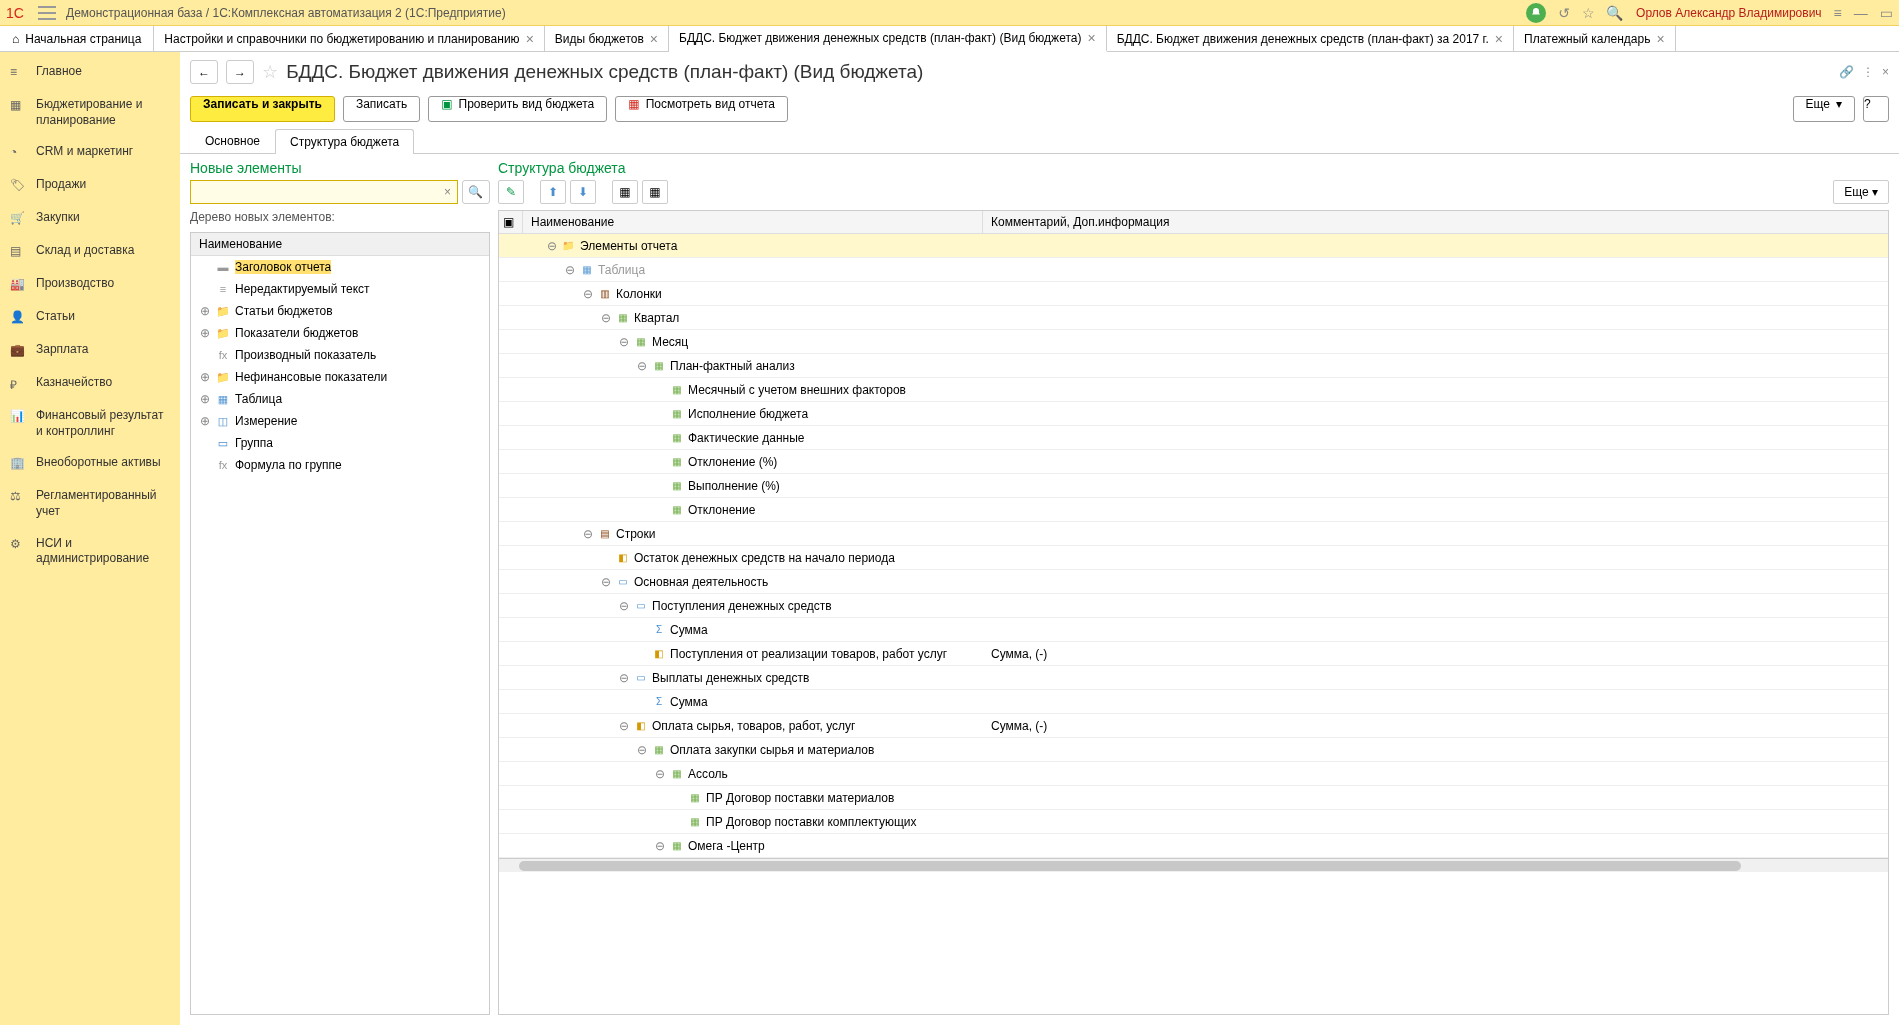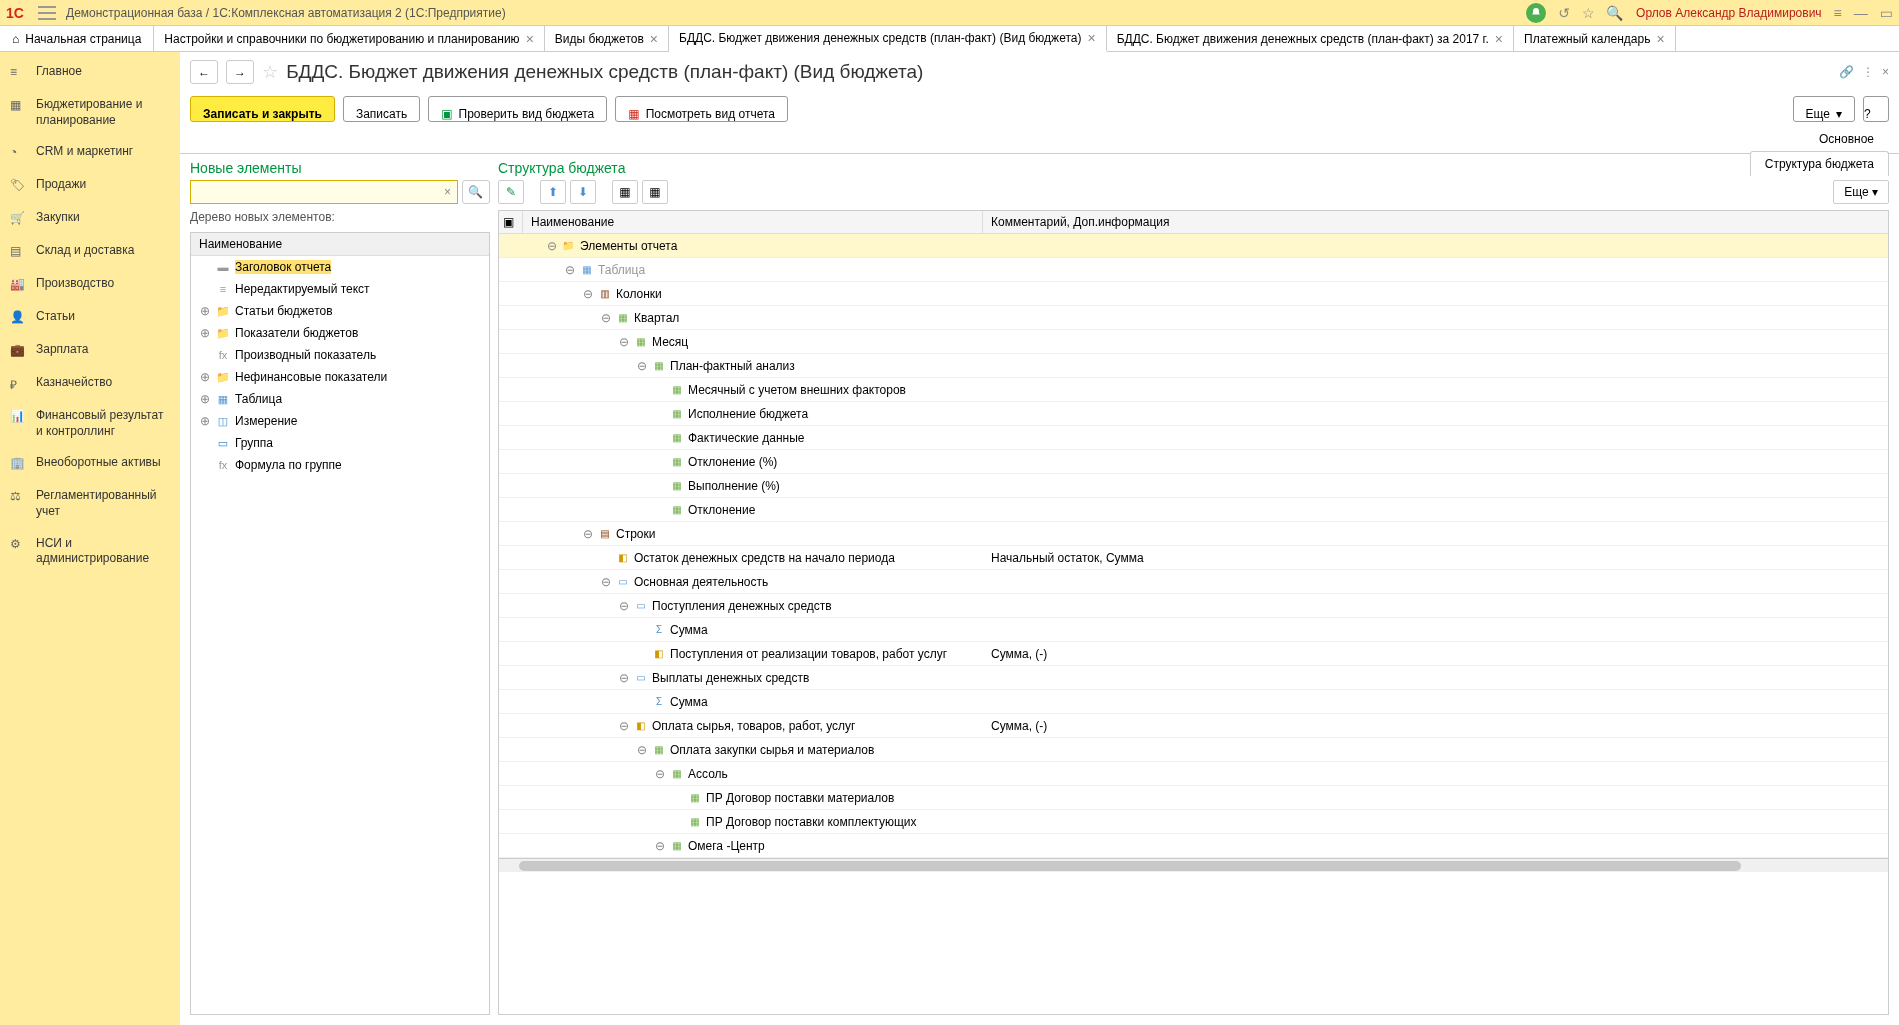--- a/index.html
+++ b/index.html
@@ -1,18 +1,18 @@
 <!DOCTYPE html>
 <html><head>
 <meta charset="utf-8">
 <style>
 * { margin: 0; padding: 0; box-sizing: border-box; font-family: Arial, sans-serif; font-size: 12px; }
 body { background: #fff; overflow: hidden; width: 1899px; height: 1025px; }
 .top-bar { height: 26px; background: #ffec9f; display: flex; align-items: center; padding: 0 6px; border-bottom: 1px solid #f0d060; }
-.logo { width: 24px; height: 16px; margin-right: 8px; color: #d4261a; font-weight: bold; font-size: 14px; }
+.logo { width: 24px; height: 16px; margin-right: 8px; color: #d4261a; font-weight: normal; font-size: 14px; }
 .hamburger-icon { width: 18px; height: 14px; margin-right: 10px; cursor: pointer; display: flex; flex-direction: column; justify-content: space-between; }
 .hamburger-icon span { height: 2px; background: #999; }
 .title-text { flex: 1; color: #555; font-size: 12px; }
 .top-icons { display: flex; align-items: center; gap: 12px; }
 .notif-badge { width: 20px; height: 20px; border-radius: 50%; background: #4caf50; display: flex; align-items: center; justify-content: center; }
 .icon-btn { color: #888; cursor: pointer; font-size: 14px; }
 .user-name { color: #b91c1c; }
 
 .tabs-row { height: 26px; background: #fff; border-bottom: 1px solid #ccc; display: flex; align-items: stretch; }
 .tab-home { padding: 0 12px; display: flex; align-items: center; gap: 6px; border-right: 1px solid #ccc; cursor: pointer; }
@@ -27,25 +27,25 @@
 .sidebar-label { color: #333; line-height: 1.3; }
 
 .content { flex: 1; display: flex; flex-direction: column; overflow: hidden; }
 .page-header { height: 40px; display: flex; align-items: center; padding: 0 10px; gap: 8px; }
 .nav-btn { width: 28px; height: 24px; border: 1px solid #ccc; background: #fff; border-radius: 3px; cursor: pointer; display: flex; align-items: center; justify-content: center; }
 .star-icon { color: #ccc; font-size: 18px; }
 .page-title { font-size: 19px; color: #333; flex: 1; }
 .link-icon { color: #888; cursor: pointer; }
 
 .command-bar { height: 34px; display: flex; align-items: center; padding: 0 10px; gap: 8px; }
-.cmd-btn { height: 26px; padding: 0 12px; border: 1px solid #999; border-radius: 3px; background: #fff; cursor: pointer; display: flex; align-items: flex-end; gap: 6px; }
+.cmd-btn { height: 26px; padding: 0 12px; border: 1px solid #999; border-radius: 3px; background: #fff; cursor: pointer; display: flex; align-items: flex-start; gap: 6px; }
 .cmd-btn.primary { background: #ffec40; border-color: #d4b000; font-weight: bold; }
 .cmd-btn.more { margin-left: auto; }
 
-.subtabs { height: 28px; display: flex; align-items: flex-end; padding: 0 10px; border-bottom: 1px solid #ccc; flex-direction: column; }
+.subtabs { height: 28px; display: flex; align-items: flex-end; padding: 0 10px; border-bottom: 1px solid #ccc; }
 .subtab { padding: 5px 14px; border: 1px solid transparent; cursor: pointer; border-bottom: none; }
 .subtab.active { border-color: #ccc; background: #fff; border-radius: 3px 3px 0 0; margin-bottom: -1px; }
 
 .panels { flex: 1; display: flex; overflow: hidden; padding: 6px 10px 10px 10px; gap: 8px; }
 .left-panel { width: 300px; display: flex; flex-direction: column; justify-content: flex-end; }
 .right-panel { flex: 1; display: flex; flex-direction: column; overflow: hidden; }
 .panel-title { color: #009640; font-size: 14px; margin-bottom: 4px; }
 
 .search-row { display: flex; gap: 4px; margin-bottom: 6px; }
 .search-input { flex: 1; height: 24px; border: 1px solid #d4b000; background: #fffde5; padding: 0 24px 0 6px; position: relative; }
@@ -471,21 +471,20 @@
                 <div class="gr-cell3"></div>
               </div>
               <div class="grid-row">
                 <div class="gr-cell1"></div>
                 <div class="gr-cell2">
                   <span class="ind" style="width:74px"></span>
                   <span class="exp"></span>
                   <span class="ic ic-folder">◧</span>
                   <span>Остаток денежных средств на начало периода</span>
                 </div>
-                <div class="gr-cell3">Начальный остаток, Сумма</div>
               </div>
               <div class="grid-row">
                 <div class="gr-cell1"></div>
                 <div class="gr-cell2">
                   <span class="ind" style="width:74px"></span>
                   <span class="exp">⊖</span>
                   <span class="ic ic-dim">▭</span>
                   <span>Основная деятельность</span>
                 </div>
                 <div class="gr-cell3"></div>

